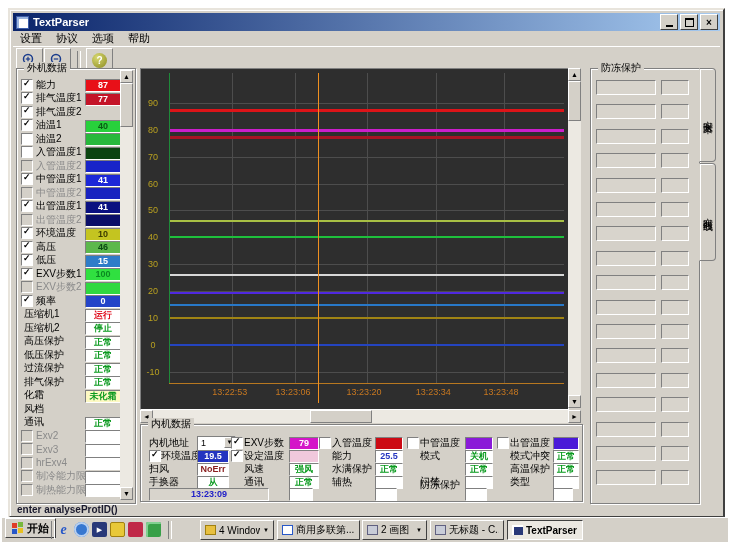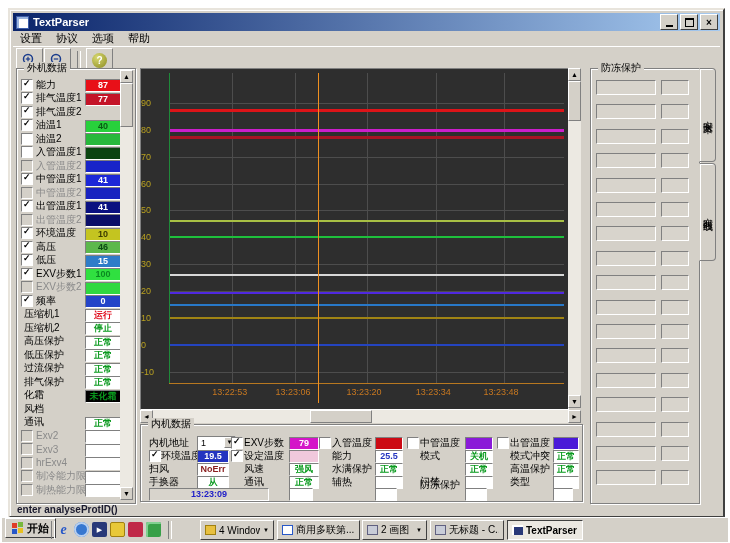--- a/index.html
+++ b/index.html
@@ -41,21 +41,21 @@
        font-size:9px;font-weight:bold;text-align:center;line-height:11px;overflow:hidden;white-space:nowrap}
   
   .scroll-track{position:absolute;background:#ece9e2}
   .sb-btn{position:absolute;width:13px;height:13px;background:#d4d0c8;border:1px solid;border-color:#fff #808080 #808080 #fff;
        font-size:7px;line-height:11px;text-align:center;color:#000;box-sizing:border-box}
   .sb-thumb{position:absolute;background:#d4d0c8;border:1px solid;border-color:#fff #808080 #808080 #fff;box-sizing:border-box}
   
   .chart-dark{position:absolute;left:130px;top:58px;width:427px;height:340px;background:#2e2e2e;
        border:1px solid;border-color:#808080 #fff #fff #808080;overflow:hidden}
   .grid-h,.grid-v,.series-line,.cursor-line,.axis-line{position:absolute}
-  .y-lab{position:absolute;font-size:9px;text-align:left;width:24px;line-height:10px}
+  .y-lab{position:absolute;font-size:9px;text-align:center;width:24px;line-height:10px}
   .x-lab{position:absolute;font-size:9px;line-height:10px;white-space:nowrap}
   
   .custom-panel{left:580px;top:58px;width:108px;height:434px}
   .cc-wide{position:absolute;left:5px;width:58px;height:13px;background:#d8d4cc;border:1px solid;border-color:#808080 #fff #fff #808080}
   .cc-small{position:absolute;left:70px;width:26px;height:13px;background:#d8d4cc;border:1px solid;border-color:#808080 #fff #fff #808080}
   .side-tab{position:absolute;left:689px;width:15px;background:#d4d0c8;border:1px solid #808080;border-left:1px solid #d4d0c8;
        border-radius:0 4px 4px 0;writing-mode:vertical-rl;font-size:10px;color:#000;display:flex;align-items:center;
        justify-content:center;letter-spacing:1px;box-shadow:1px 1px 0 #fff inset}
   
   .indoor-panel{left:130px;top:414px;width:441px;height:76px}
@@ -282,21 +282,21 @@
         <div class="o-row">
           <span class="o-label noncb">过流保护</span>
           <span class="o-val" style="background: rgb(255, 255, 255); color: rgb(10, 154, 30);">正常</span>
         </div>
         <div class="o-row">
           <span class="o-label noncb">排气保护</span>
           <span class="o-val" style="background: rgb(255, 255, 255); color: rgb(10, 154, 30);">正常</span>
         </div>
         <div class="o-row">
           <span class="o-label noncb">化霜</span>
-          <span class="o-val" style="background: #000000; color: rgb(10, 154, 30);">未化霜</span>
+          <span class="o-val" style="background: #fef9c3; color: rgb(10, 154, 30);">未化霜</span>
         </div>
         <div class="o-row">
           <span class="o-label noncb">风档</span>
           <span class="o-val" style="background: rgb(255, 255, 255); color: rgb(10, 154, 30); margin-top: 28px;">10-超</span>
         </div>
         <div class="o-row">
           <span class="o-label noncb">通讯</span>
           <span class="o-val" style="background: rgb(255, 255, 255); color: rgb(10, 154, 30);">正常</span>
         </div>
         <div class="o-row">

